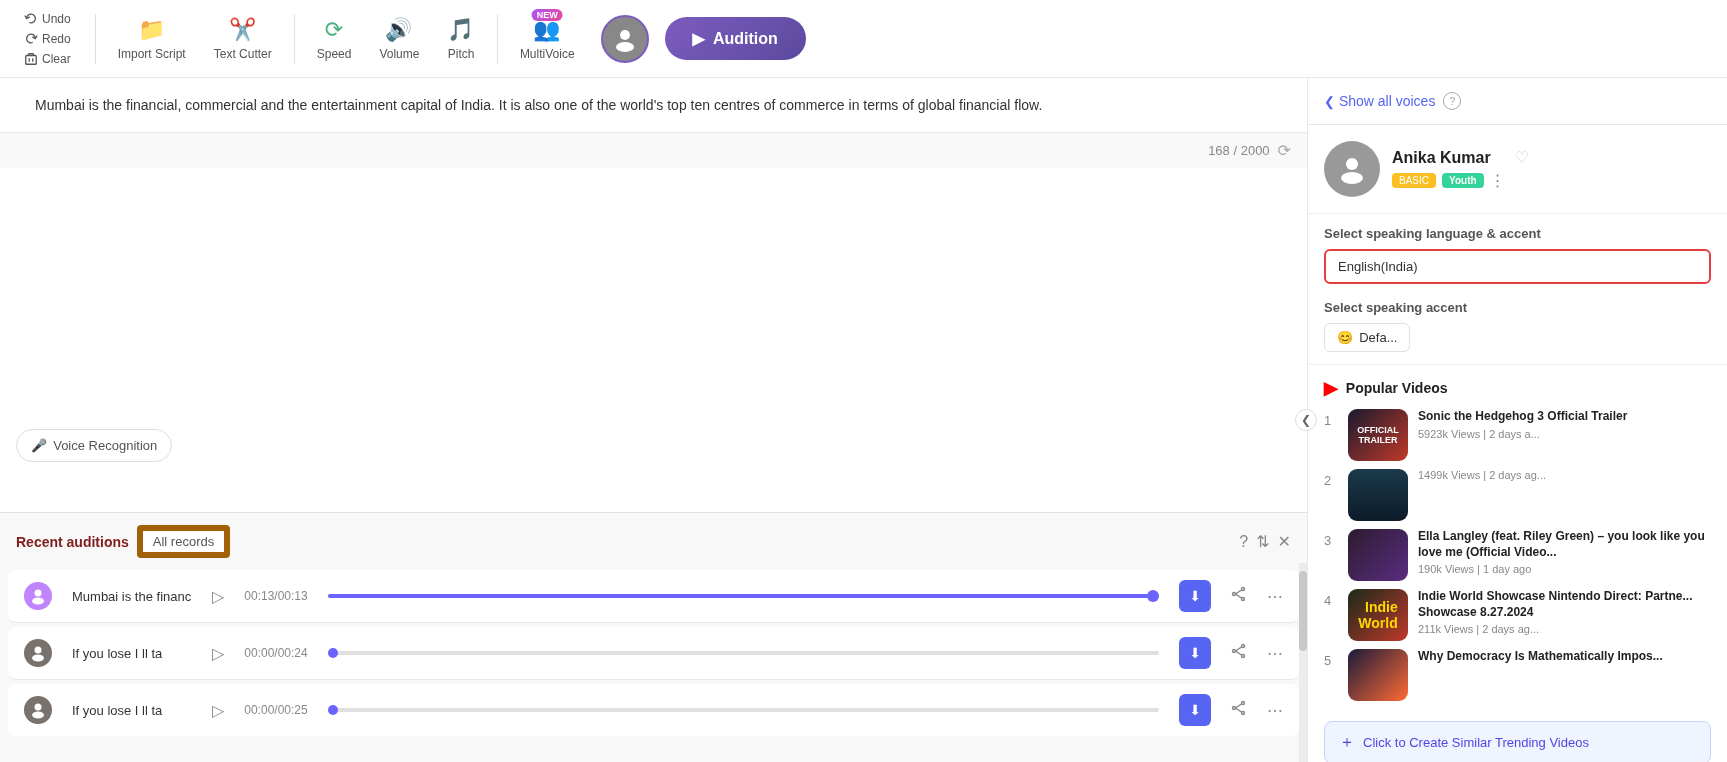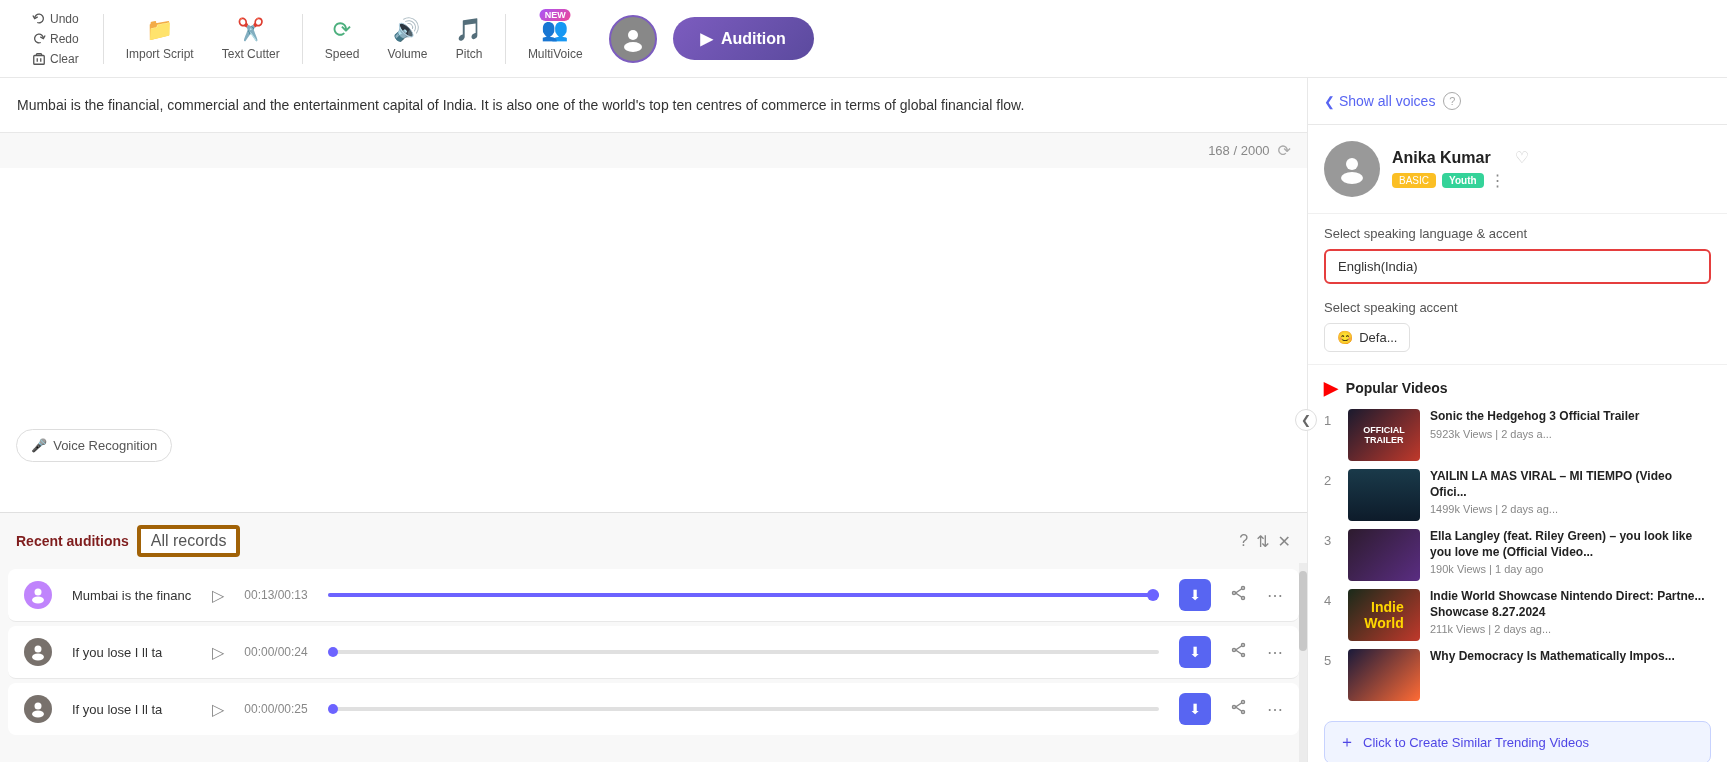--- a/index.html
+++ b/index.html
@@ -1,21 +1,21 @@
 <!DOCTYPE html>
 <html><head>
   <meta charset="utf-8">
   <style>
     * { box-sizing: border-box; margin: 0; padding: 0; font-family: -apple-system, BlinkMacSystemFont, 'Segoe UI', sans-serif; }
     body { width: 1727px; height: 762px; overflow: hidden; background: #fff; display: flex; flex-direction: column; }
 
     
     .toolbar {
       display: flex; align-items: center; gap: 8px;
-      padding: 6px 28px; border-bottom: 1px solid #e8e8e8;
+      padding: 6px 20px; border-bottom: 1px solid #e8e8e8;
       background: #fff; height: 78px; flex-shrink: 0;
     }
     .toolbar-left { display: flex; flex-direction: column; gap: 2px; margin-right: 8px; }
     .toolbar-action { display: flex; align-items: center; gap: 4px; font-size: 12px; color: #555; cursor: pointer; padding: 2px 4px; border-radius: 4px; }
     .toolbar-action svg { width: 14px; height: 14px; }
     .toolbar-sep { width: 1px; height: 50px; background: #e0e0e0; margin: 0 4px; }
     .toolbar-btn {
       display: flex; flex-direction: column; align-items: center; gap: 4px;
       padding: 6px 10px; cursor: pointer; border-radius: 6px; font-size: 12px; color: #555;
     }
@@ -35,21 +35,21 @@
 
     .audition-btn {
       background: linear-gradient(135deg, #7c5cbf, #5b4a9e);
       color: white; border: none; border-radius: 24px;
       padding: 12px 28px; font-size: 16px; font-weight: 600;
       cursor: pointer; display: flex; align-items: center; gap: 8px;
       white-space: nowrap;
     }
 
     .text-editor {
-      flex: 1; padding: 16px 17px; font-size: 14px; color: #333; line-height: 1.6;
+      flex: 1; padding: 16px 35px; font-size: 14px; color: #333; line-height: 1.6;
       overflow-y: auto; background: #fff;
     }
 
     .editor-footer {
       display: flex; align-items: center; justify-content: flex-end;
       padding: 8px 16px; background: #f8f8f8; border-top: 1px solid #e8e8e8;
       gap: 8px;
     }
     .char-count { font-size: 13px; color: #888; }
     .refresh-icon { color: #aaa; cursor: pointer; font-size: 16px; }
@@ -67,22 +67,22 @@
       background: #f8f8f8; border-top: 1px solid #e0e0e0;
       display: flex; flex-direction: column;
     }
     .bottom-panel-header {
       display: flex; align-items: center; justify-content: space-between;
       padding: 12px 16px 8px; flex-shrink: 0;
     }
     .bottom-panel-title { display: flex; align-items: center; gap: 8px; }
     .bottom-panel-title h3 { font-size: 14px; font-weight: 600; color: #7f1d1d; }
     .all-records-btn {
-      border: 4px solid #a16207; border-radius: 4px; padding: 3px 10px;
-      font-size: 16px; color: #555; cursor: pointer; background: #fff;
+      border: 6px solid #a16207; border-radius: 4px; padding: 3px 10px;
+      font-size: 13px; color: #555; cursor: pointer; background: #fff;
     }
     .bottom-panel-actions { display: flex; align-items: center; gap: 8px; }
     .icon-btn { background: none; border: none; cursor: pointer; color: #888; font-size: 16px; }
 
     .audition-list { overflow-y: auto; }
     .audition-item {
       display: flex; align-items: center; gap: 20px;
       padding: 10px 16px; border-bottom: 1px solid #e8e8e8;
       background: #fff; margin: 4px 8px; border-radius: 8px;
     }
@@ -117,40 +117,40 @@
     .voice-header { display: flex; align-items: center; gap: 12px; }
     .voice-avatar-placeholder { width: 56px; height: 56px; border-radius: 50%; background: #999; flex-shrink: 0; display: flex; align-items: center; justify-content: center; color: white; font-size: 20px; }
     .voice-name-row { display: flex; align-items: center; gap: 24px; }
     .voice-name { font-size: 16px; font-weight: 600; color: #222; }
     .heart-icon { color: #ccc; font-size: 16px; cursor: pointer; }
     .voice-tags { display: flex; gap: 6px; margin-top: 4px; align-items: center; }
     .tag-basic { background: #fbbf24; color: white; font-size: 10px; font-weight: 400; padding: 2px 7px; border-radius: 4px; }
     .tag-youth { background: #34d399; color: white; font-size: 10px; font-weight: 700; padding: 2px 7px; border-radius: 4px; }
     .dots-btn { color: #888; font-size: 16px; cursor: pointer; }
 
-    .section-label { font-size: 13px; color: #555; margin: 12px 16px 8px; font-weight: 400; }
+    .section-label { font-size: 13px; color: #555; margin: 12px 16px 8px; font-weight: 700; }
     .language-select-box {
       margin: 0 16px 4px; border: 2px solid #e53e3e; border-radius: 6px;
       padding: 8px 12px; font-size: 13px; color: #333;
       background: #fff; cursor: pointer; display: flex; align-items: center; justify-content: space-between;
     }
     .emotion-select-box {
       margin: 0 16px 12px; border: 1px solid #e0e0e0; border-radius: 6px;
       padding: 6px 12px; font-size: 13px; color: #333;
       background: #fff; cursor: pointer; display: flex; align-items: center; gap: 6px;
       width: fit-content;
     }
 
     .popular-videos-section { padding: 12px 16px 8px; border-top: 1px solid #f0f0f0; }
     .popular-title { display: flex; align-items: center; gap: 8px; font-size: 14px; font-weight: 600; color: #222; margin-bottom: 10px; }
     .yt-icon { color: #ff0000; font-size: 18px; }
     .video-list { display: flex; flex-direction: column; gap: 8px; }
     .video-item { display: flex; gap: 10px; align-items: flex-start; }
     .video-num { font-size: 13px; color: #888; min-width: 14px; margin-top: 4px; }
-    .video-thumb { width: 72px; height: 52px; border-radius: 4px; background: #333; flex-shrink: 0; overflow: hidden; }
+    .video-thumb { width: 60px; height: 52px; border-radius: 9px; background: #333; flex-shrink: 0; overflow: hidden; }
     .video-thumb-1 { background: linear-gradient(135deg, #1a1a2e, #c0392b); }
     .video-thumb-2 { background: linear-gradient(180deg, #1a3a4a 0%, #0d1b2a 100%); }
     .video-thumb-3 { background: linear-gradient(135deg, #2d1b2e, #5a2d82); }
     .video-thumb-4 { background: linear-gradient(135deg, #1a2a1a, #c0392b); }
     .video-thumb-5 { background: linear-gradient(135deg, #1a1a3a, #ff6b35); }
     .video-meta { flex: 1; }
     .video-title { font-size: 12px; font-weight: 600; color: #222; line-height: 1.3; margin-bottom: 3px; }
     .video-stats { font-size: 11px; color: #888; }
 
     .create-similar-btn {
@@ -440,21 +440,20 @@
           <div class="video-meta">
             <div class="video-title">Sonic the Hedgehog 3 Official Trailer</div>
             <div class="video-stats">5923k Views | 2 days a...</div>
           </div>
         </div>
 
         <div class="video-item">
           <span class="video-num">2</span>
           <div class="video-thumb video-thumb-2"></div>
           <div class="video-meta">
-            <div class="video-title">YAILIN LA MAS VIRAL – MI TIEMPO (Video Ofici...</div>
             <div class="video-stats">1499k Views | 2 days ag...</div>
           </div>
         </div>
 
         <div class="video-item">
           <span class="video-num">3</span>
           <div class="video-thumb video-thumb-3"></div>
           <div class="video-meta">
             <div class="video-title">Ella Langley (feat. Riley Green) – you look like you love me (Official Video...</div>
             <div class="video-stats">190k Views | 1 day ago</div>

